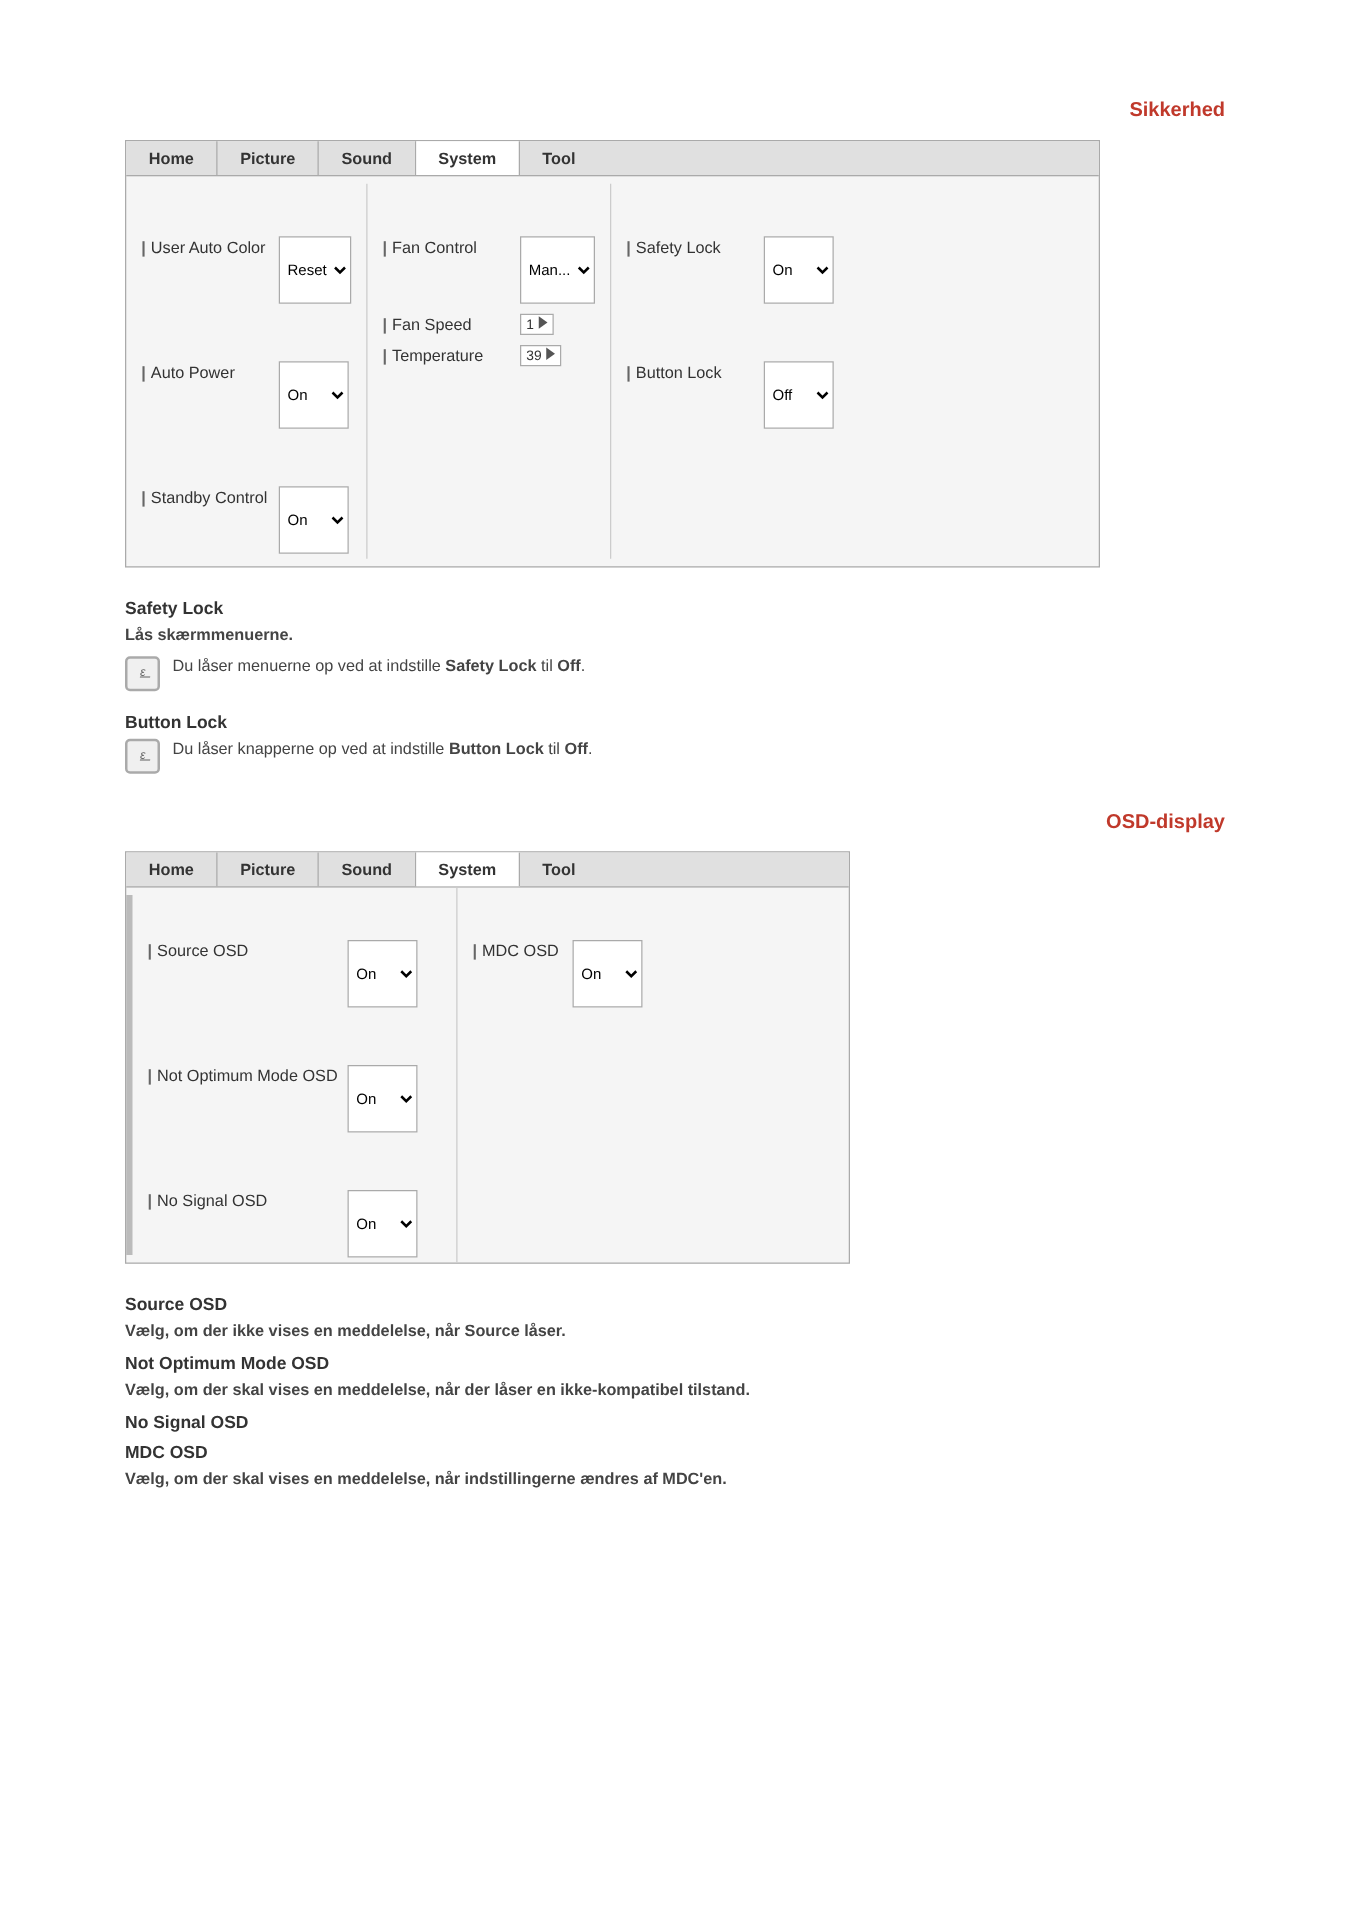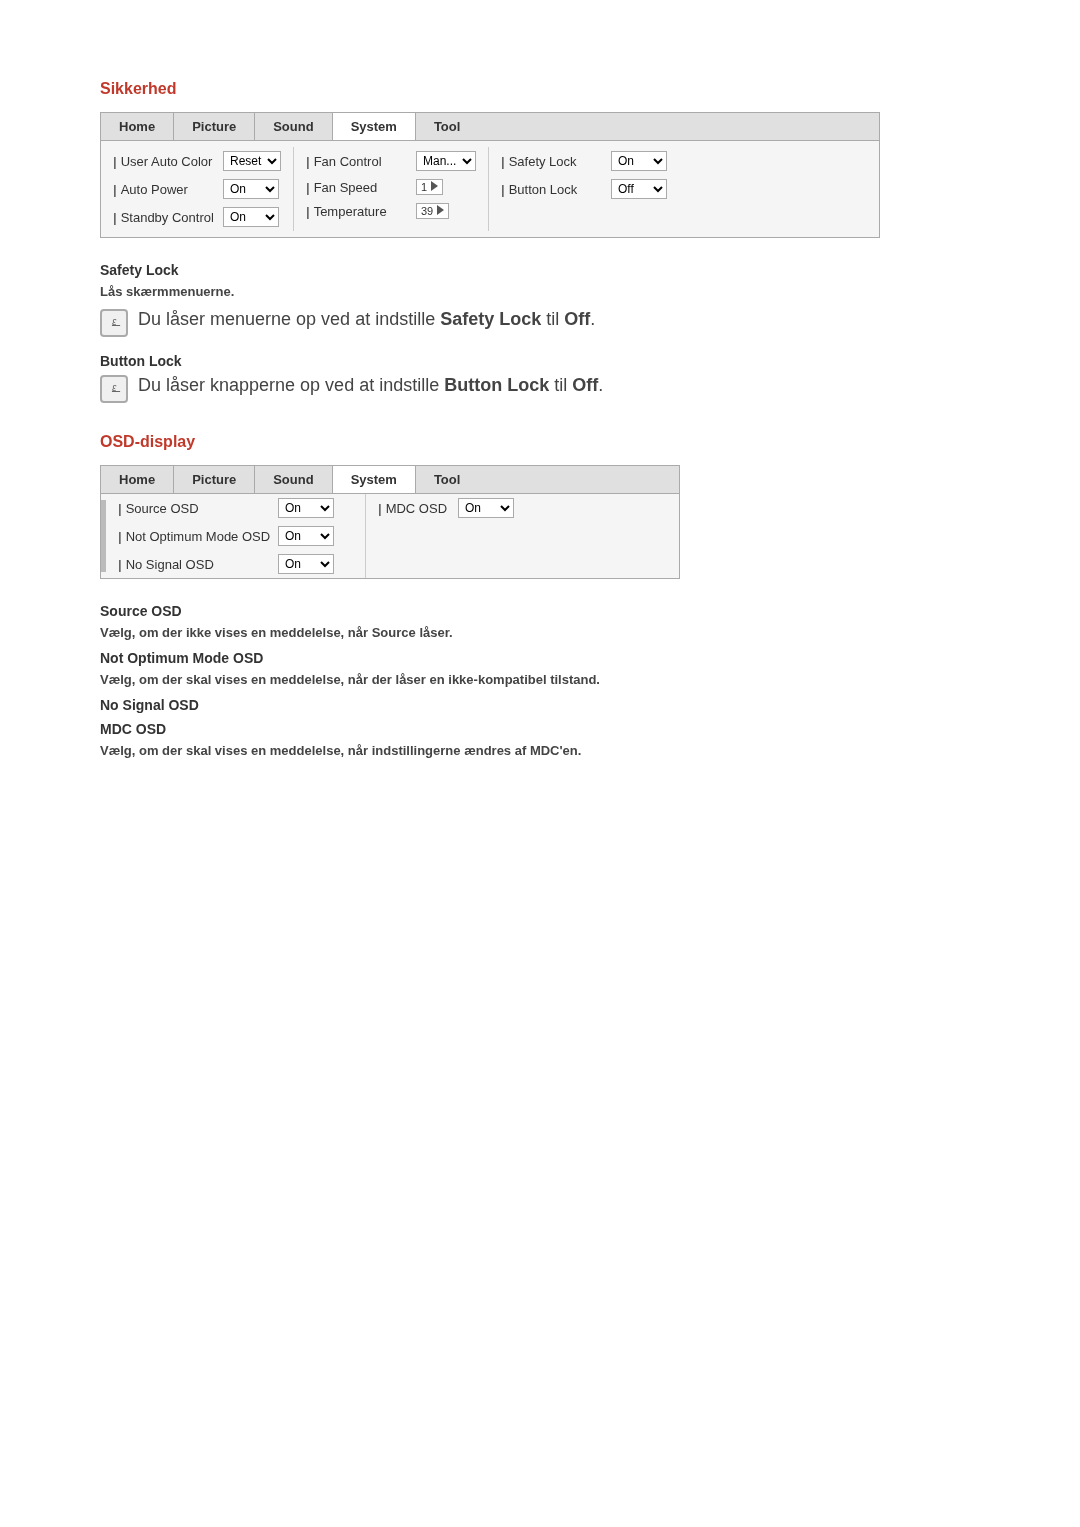--- a/index.html
+++ b/index.html
@@ -11,20 +11,21 @@
       width: 1080px;
       min-height: 1527px;
       padding: 80px 100px;
     }
 
     .section-title {
       color: #c0392b;
       font-size: 16px;
       font-weight: bold;
       margin-bottom: 14px;
+      text-align: right;
     }
 
     
     .menu-table {
       border: 1px solid #aaa;
       border-collapse: collapse;
       width: 780px;
       margin-bottom: 24px;
       background: #f5f5f5;
     }
@@ -85,25 +86,26 @@
     }
 
     .pipe {
       color: #666;
       margin-right: 4px;
       font-weight: bold;
     }
 
     .menu-select {
       font-size: 12px;
-      padding: 1px 2px;
+      padding: 18px 2px;
       border: 1px solid #aaa;
       background: #fff;
       min-width: 56px;
       cursor: pointer;
+      margin-top: 38px;
     }
 
     .menu-arrow-btn {
       display: flex;
       align-items: center;
       border: 1px solid #aaa;
       background: #fff;
       padding: 1px 4px;
       font-size: 11px;
       cursor: pointer;
@@ -151,21 +153,21 @@
       align-items: center;
       justify-content: center;
       font-style: italic;
       font-size: 14px;
       color: #666;
       background: #f0f0f0;
       margin-top: 0;
     }
 
     .note-text {
-      font-size: 18px;
+      font-size: 13px;
       color: #444;
     }
 
     .note-text strong {
       font-weight: bold;
     }
 
     .section-gap {
       margin-top: 30px;
     }

